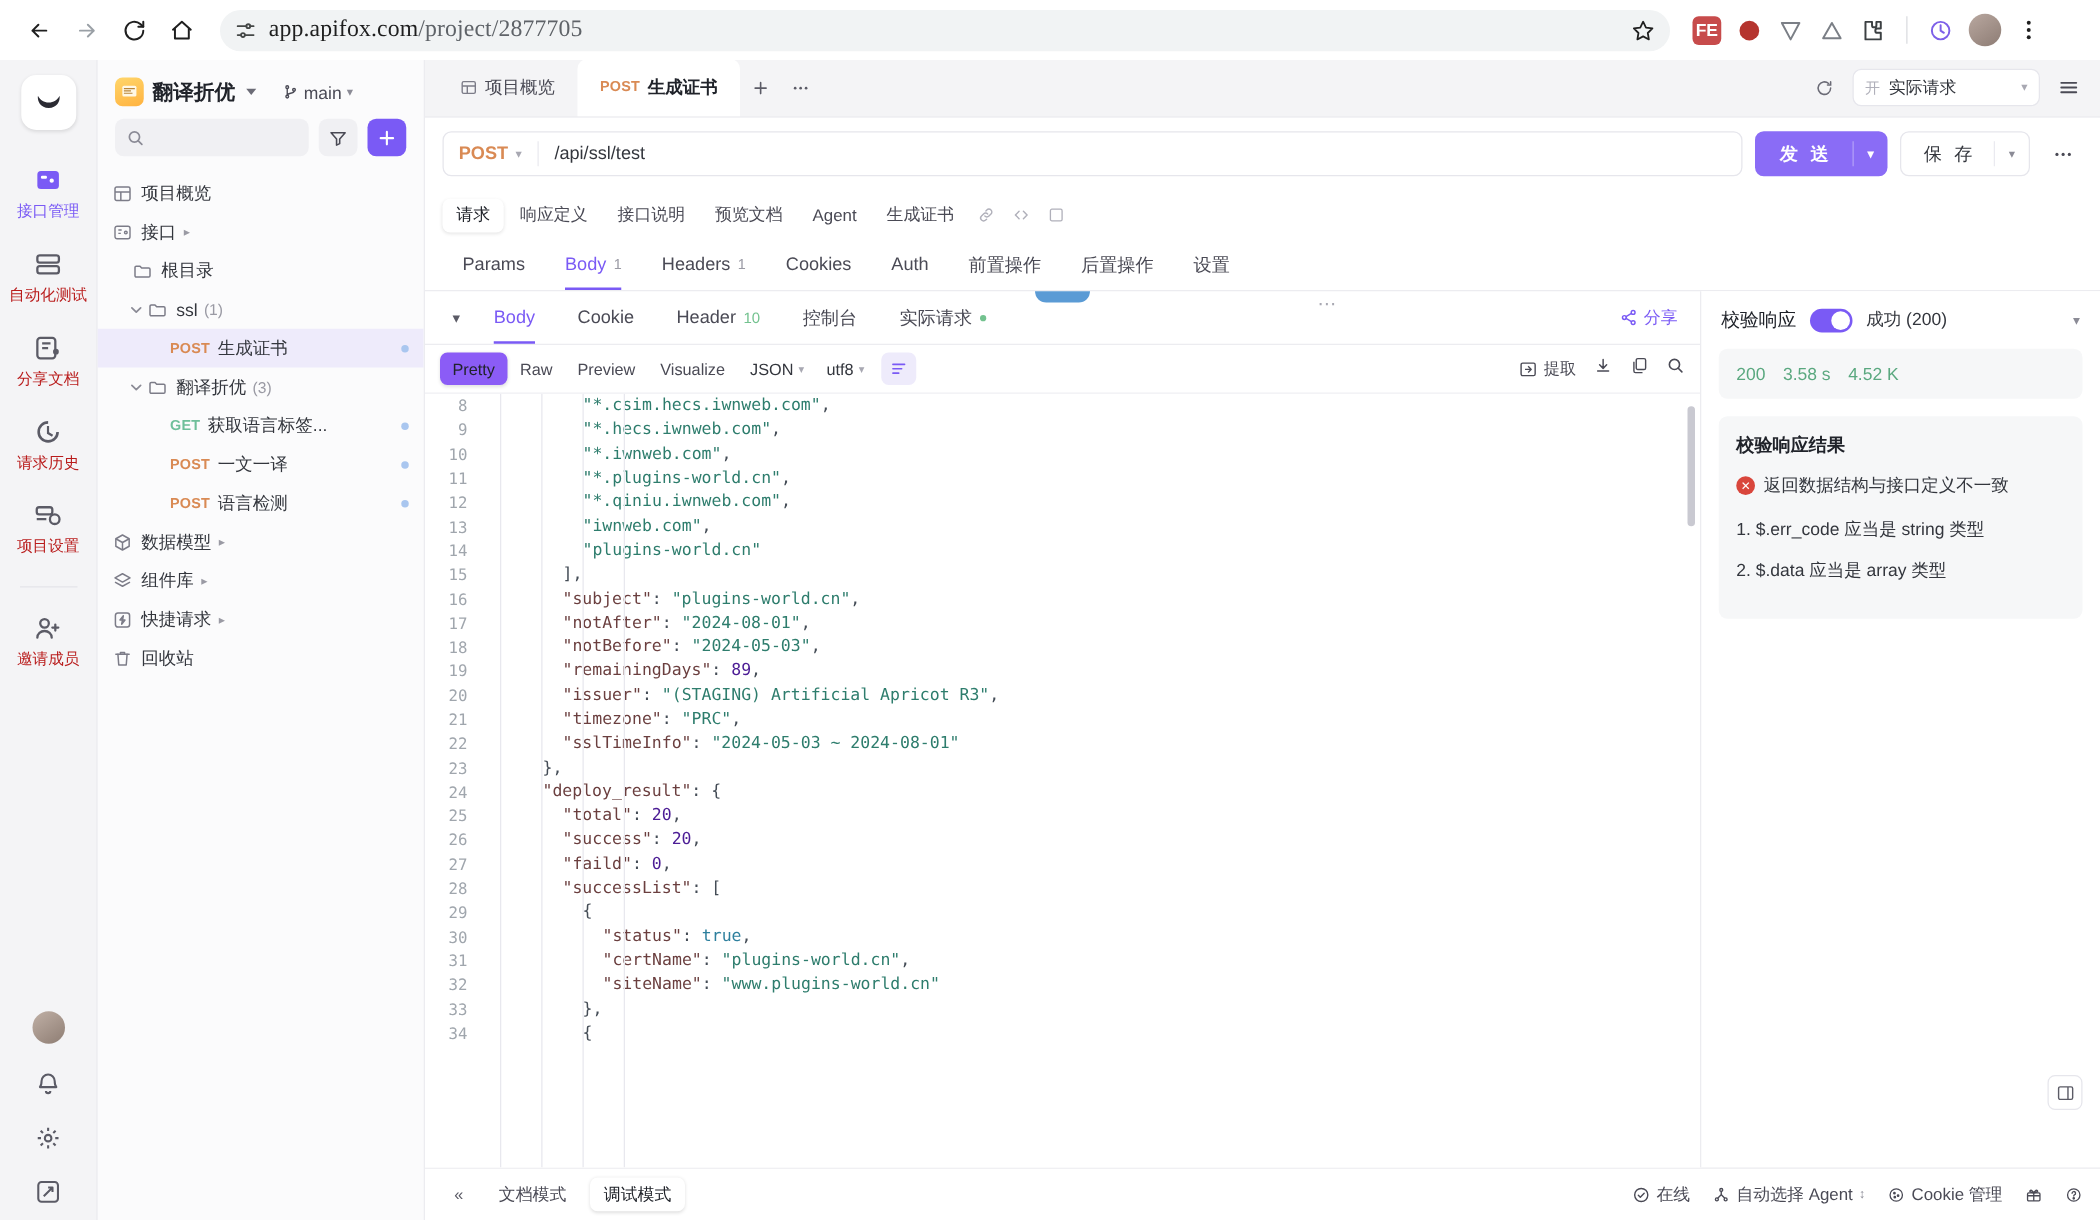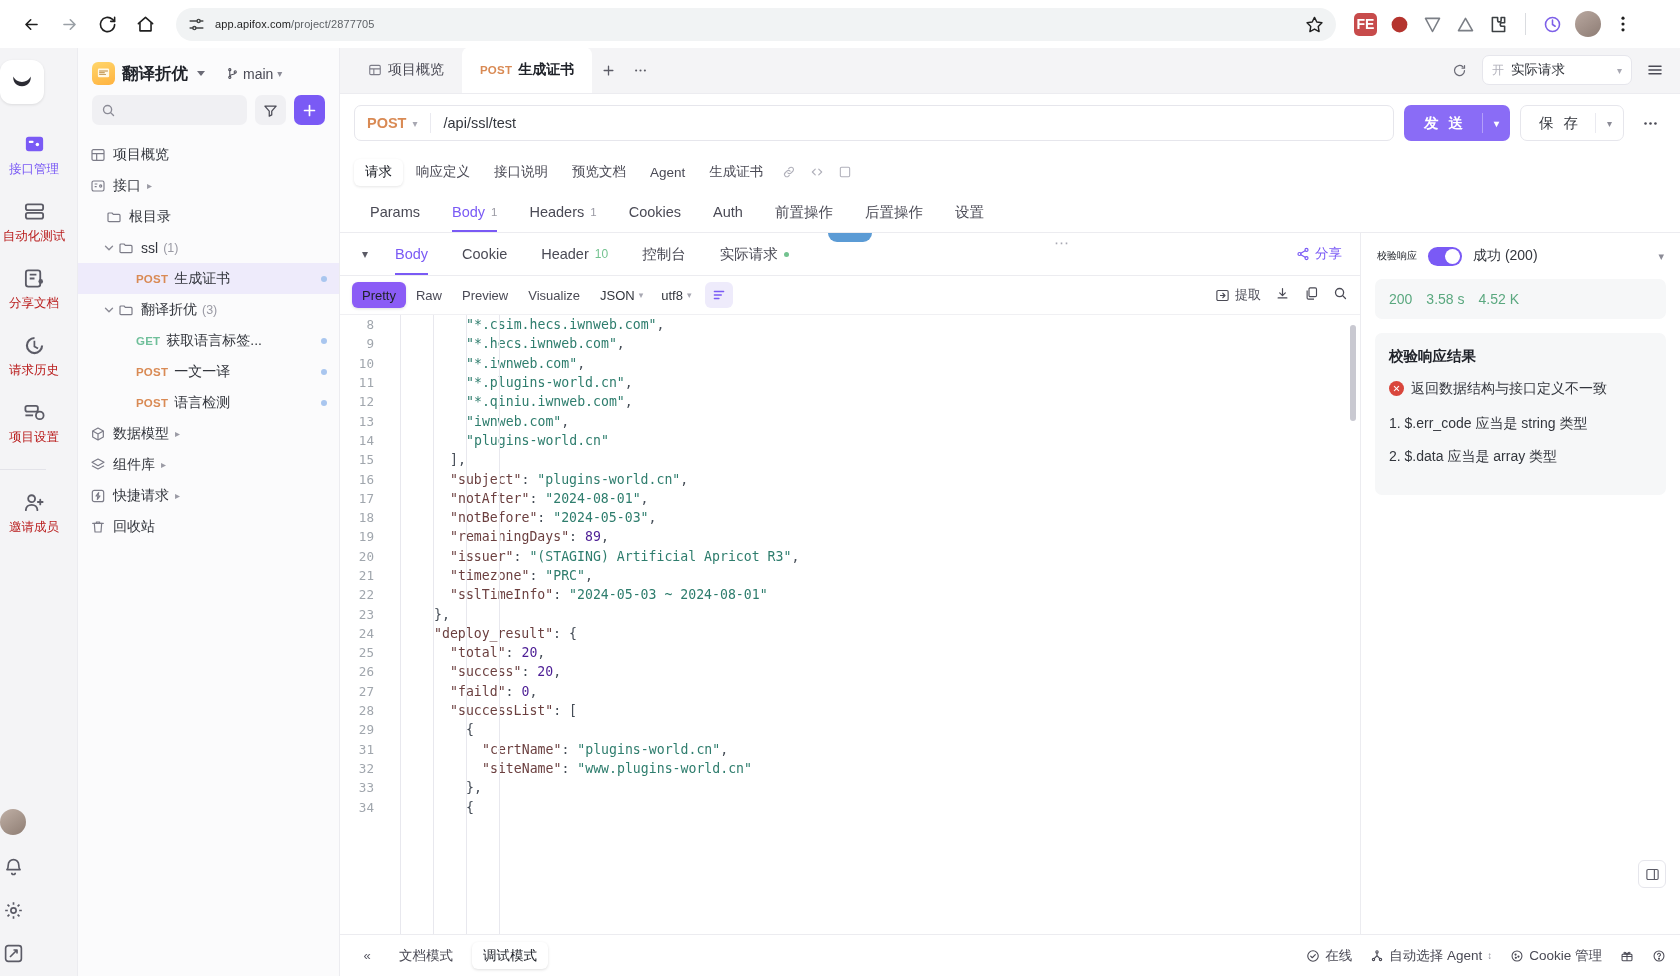--- a/index.html
+++ b/index.html
@@ -24,39 +24,39 @@
     color: #1f1f1f; flex: 0 0 auto;
   }
   .nav-btn svg { width: 19px; height: 19px; }
   .omnibox {
     flex: 1 1 auto; height: 33px; margin-left: 10px; margin-right: 8px;
     background: #f1f3f4; border-radius: 17px;
     display: flex; align-items: center; padding: 0 12px; gap: 10px;
     max-width: 1160px;
   }
   .omnibox .site-icon { width: 17px; height: 17px; flex: 0 0 auto; color: #444746; }
-  .url-text { font-size: 11px; color: #1f1f1f; letter-spacing: .1px; white-space: nowrap; }
+  .url-text { font-size: 19px; color: #1f1f1f; letter-spacing: .1px; white-space: nowrap; font-family: Liberation Serif, serif; }
   .url-text .dim { color: #5f6368; }
   .omni-right { display: flex; align-items: center; gap: 10px; margin-left: auto; }
   .star-ic { width: 19px; height: 19px; color: #1f1f1f; }
   .ext-icons { display: flex; align-items: center; gap: 12px; padding-left: 6px; }
   .ext-sq { width: 23px; height: 23px; border-radius: 5px; display:flex; align-items:center; justify-content:center; font-size: 14px; color:#fff; font-weight:700; }
   .ext-ic { width: 21px; height: 21px; color: #3c4043; }
   .vdiv { width: 1px; height: 22px; background: #dadce0; margin: 0 4px; }
   .avatar-c { width: 26px; height: 26px; border-radius: 50%; background: linear-gradient(145deg,#b9a8a0,#8d7c74); }
   .kebab { width: 20px; height: 20px; color: #1f1f1f; }
 
   
   .body-row { flex: 1 1 auto; display: flex; min-height: 0; background: #fbfbfc; }
 
   
   .rail {
     width: 78px; flex: 0 0 78px; background: #f4f4f6;
     border-right: 1px solid #ececf0;
-    display: flex; flex-direction: column; align-items: flex-start;
+    display: flex; flex-direction: column; align-items: center;
     padding-top: 12px; position: relative;
   }
   .rail-logo {
     width: 44px; height: 44px; border-radius: 12px; background: #fff;
     display: flex; align-items: center; justify-content: center;
     box-shadow: 0 1px 3px rgba(0,0,0,.10); margin-bottom: 20px;
   }
   .rail-item {
     width: 68px; padding: 9px 0 7px; display: flex; flex-direction: column;
     align-items: center; gap: 5px; border-radius: 8px; margin-bottom: 6px;
@@ -243,21 +243,21 @@
     position: absolute; right: 4px; top: 10px; width: 6px; height: 96px;
     background: #c9c9d1; border-radius: 3px;
   }
 
   
   .resp-right {
     width: 320px; flex: 0 0 320px; border-left: 1px solid #ececf0;
     display: flex; flex-direction: column; background: #fff;
   }
   .vr-head { height: 46px; display: flex; align-items: center; gap: 11px; padding: 0 16px; }
-  .vr-title { font-size: 10px; color: #20232a; }
+  .vr-title { font-size: 15px; color: #20232a; }
   .toggle {
     width: 34px; height: 19px; border-radius: 10px; background: #7a5af5; position: relative; flex: 0 0 auto;
   }
   .toggle .knob { position: absolute; top: 2px; right: 2px; width: 15px; height: 15px; border-radius: 50%; background: #fff; }
   .vr-status { font-size: 14px; color: #33363d; }
   .vr-chev { margin-left: auto; color: #8b8b96; font-size: 11px; }
   .vr-stats {
     margin: 0 14px 14px; height: 40px; background: #f6f7f8; border-radius: 7px;
     display: flex; align-items: center; gap: 14px; padding: 0 14px;
     font-size: 14px; color: #5aa87f;
@@ -945,20 +945,24 @@
                 </div>
                 <div class="code-line">
                   <span class="ln">28</span>
                   <span class="code-text" style="padding-left:64px"><span class="k">"successList"</span><span class="p">: [</span></span>
                 </div>
                 <div class="code-line">
                   <span class="ln">29</span>
                   <span class="code-text" style="padding-left:80px"><span class="p">{</span></span>
                 </div>
                 <div class="code-line">
+                  <span class="ln">30</span>
+                  <span class="code-text" style="padding-left:96px"><span class="k">"status"</span><span class="p">: </span><span class="b">true</span><span class="p">,</span></span>
+                </div>
+                <div class="code-line">
                   <span class="ln">31</span>
                   <span class="code-text" style="padding-left:96px"><span class="k">"certName"</span><span class="p">: </span><span class="s">"plugins-world.cn"</span><span class="p">,</span></span>
                 </div>
                 <div class="code-line">
                   <span class="ln">32</span>
                   <span class="code-text" style="padding-left:96px"><span class="k">"siteName"</span><span class="p">: </span><span class="s">"www.plugins-world.cn"</span></span>
                 </div>
                 <div class="code-line">
                   <span class="ln">33</span>
                   <span class="code-text" style="padding-left:80px"><span class="p">},</span></span>

